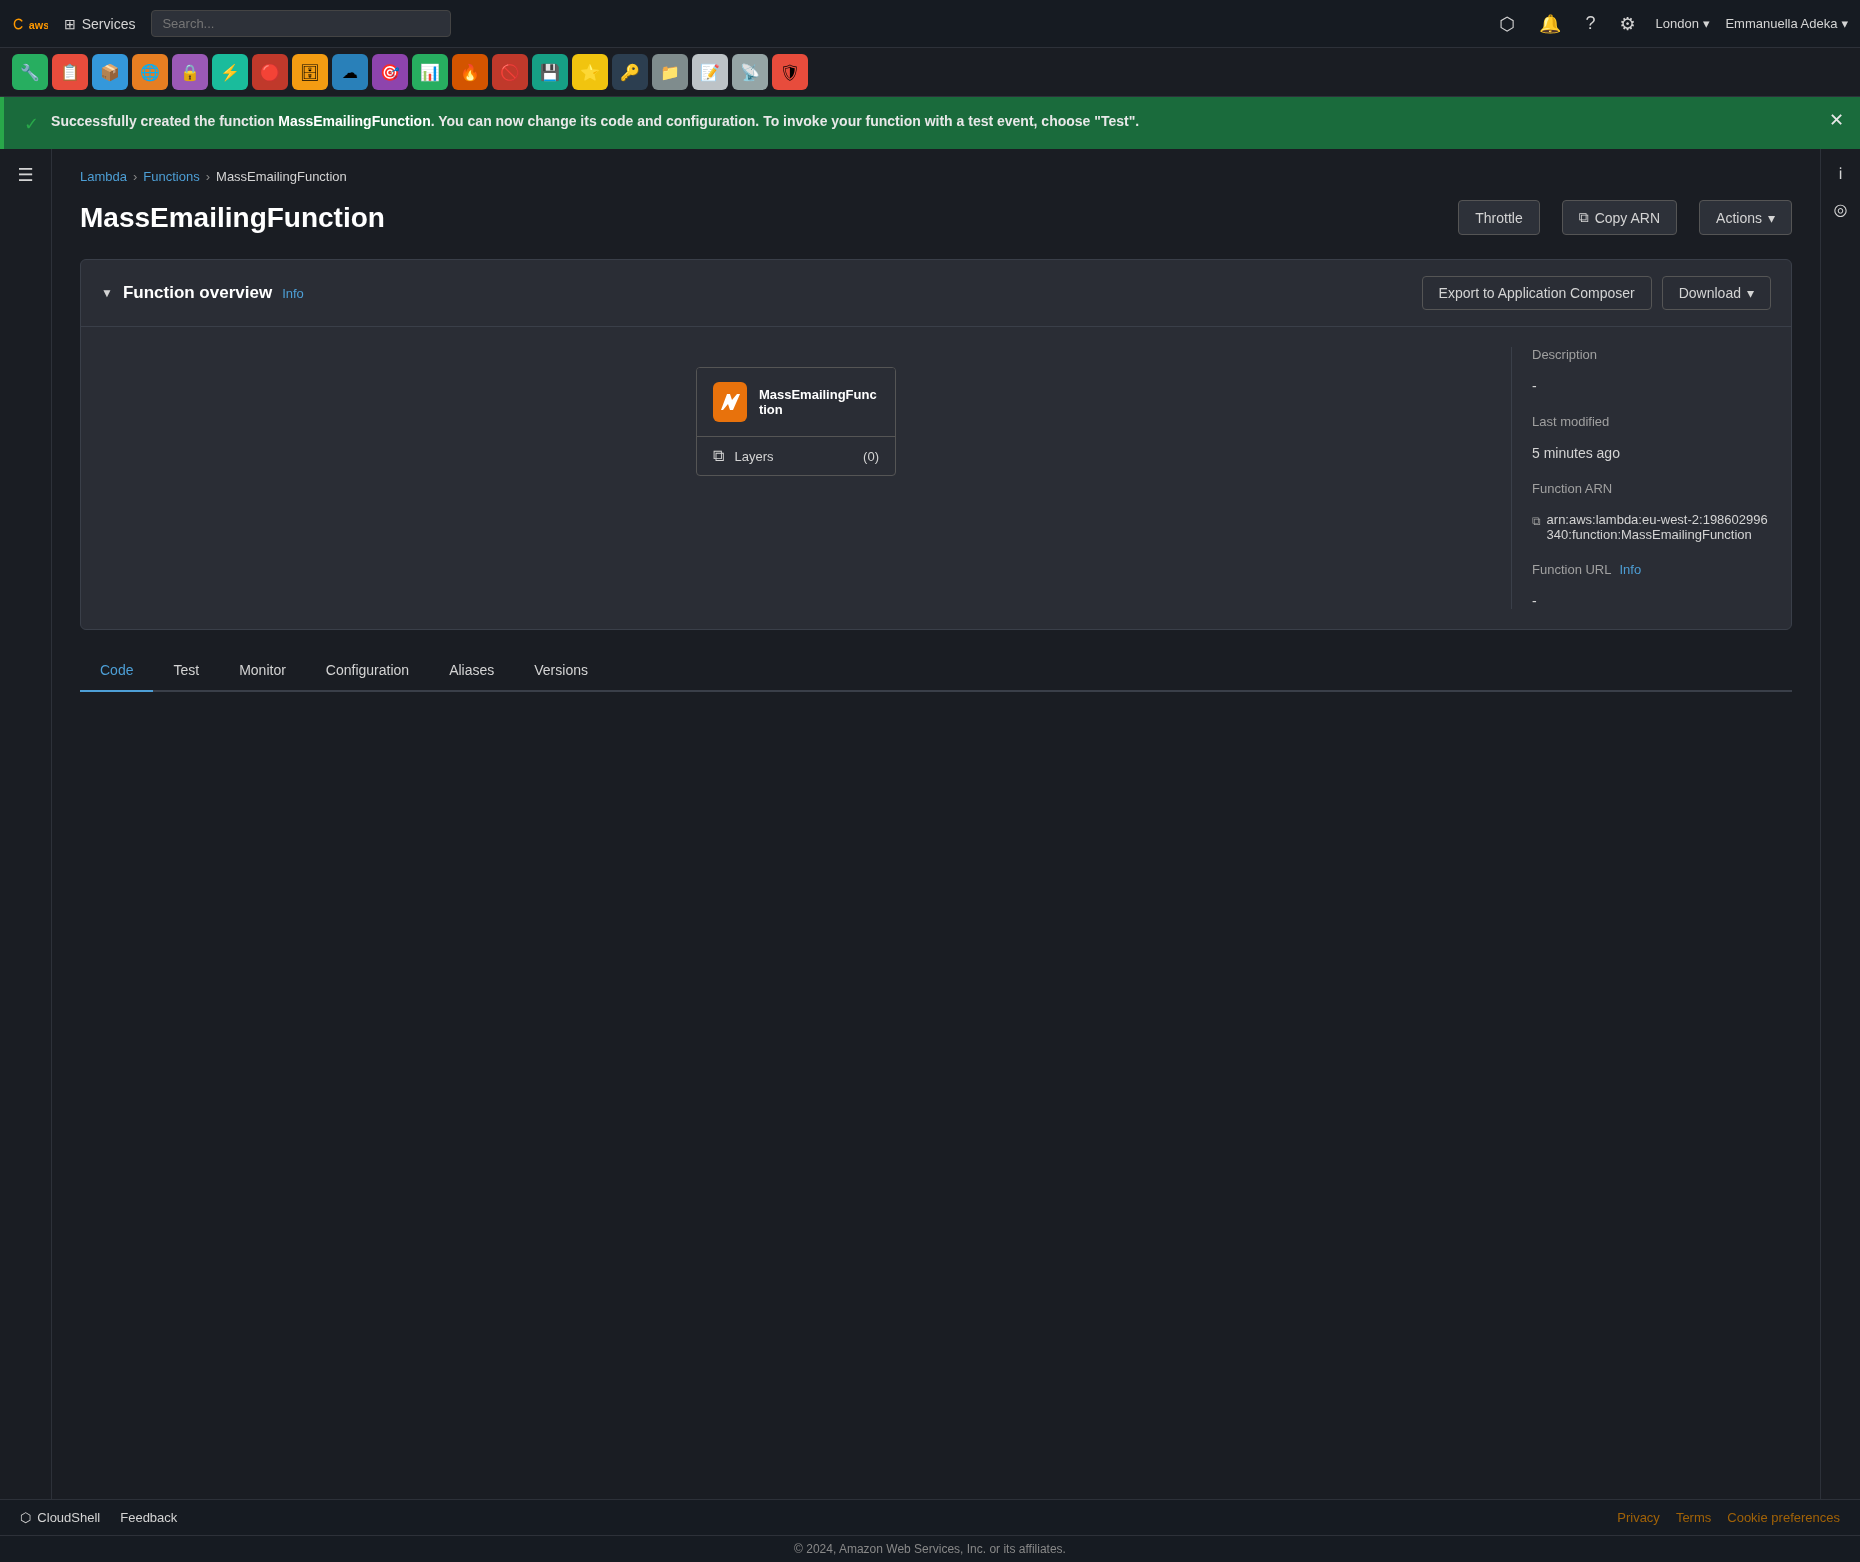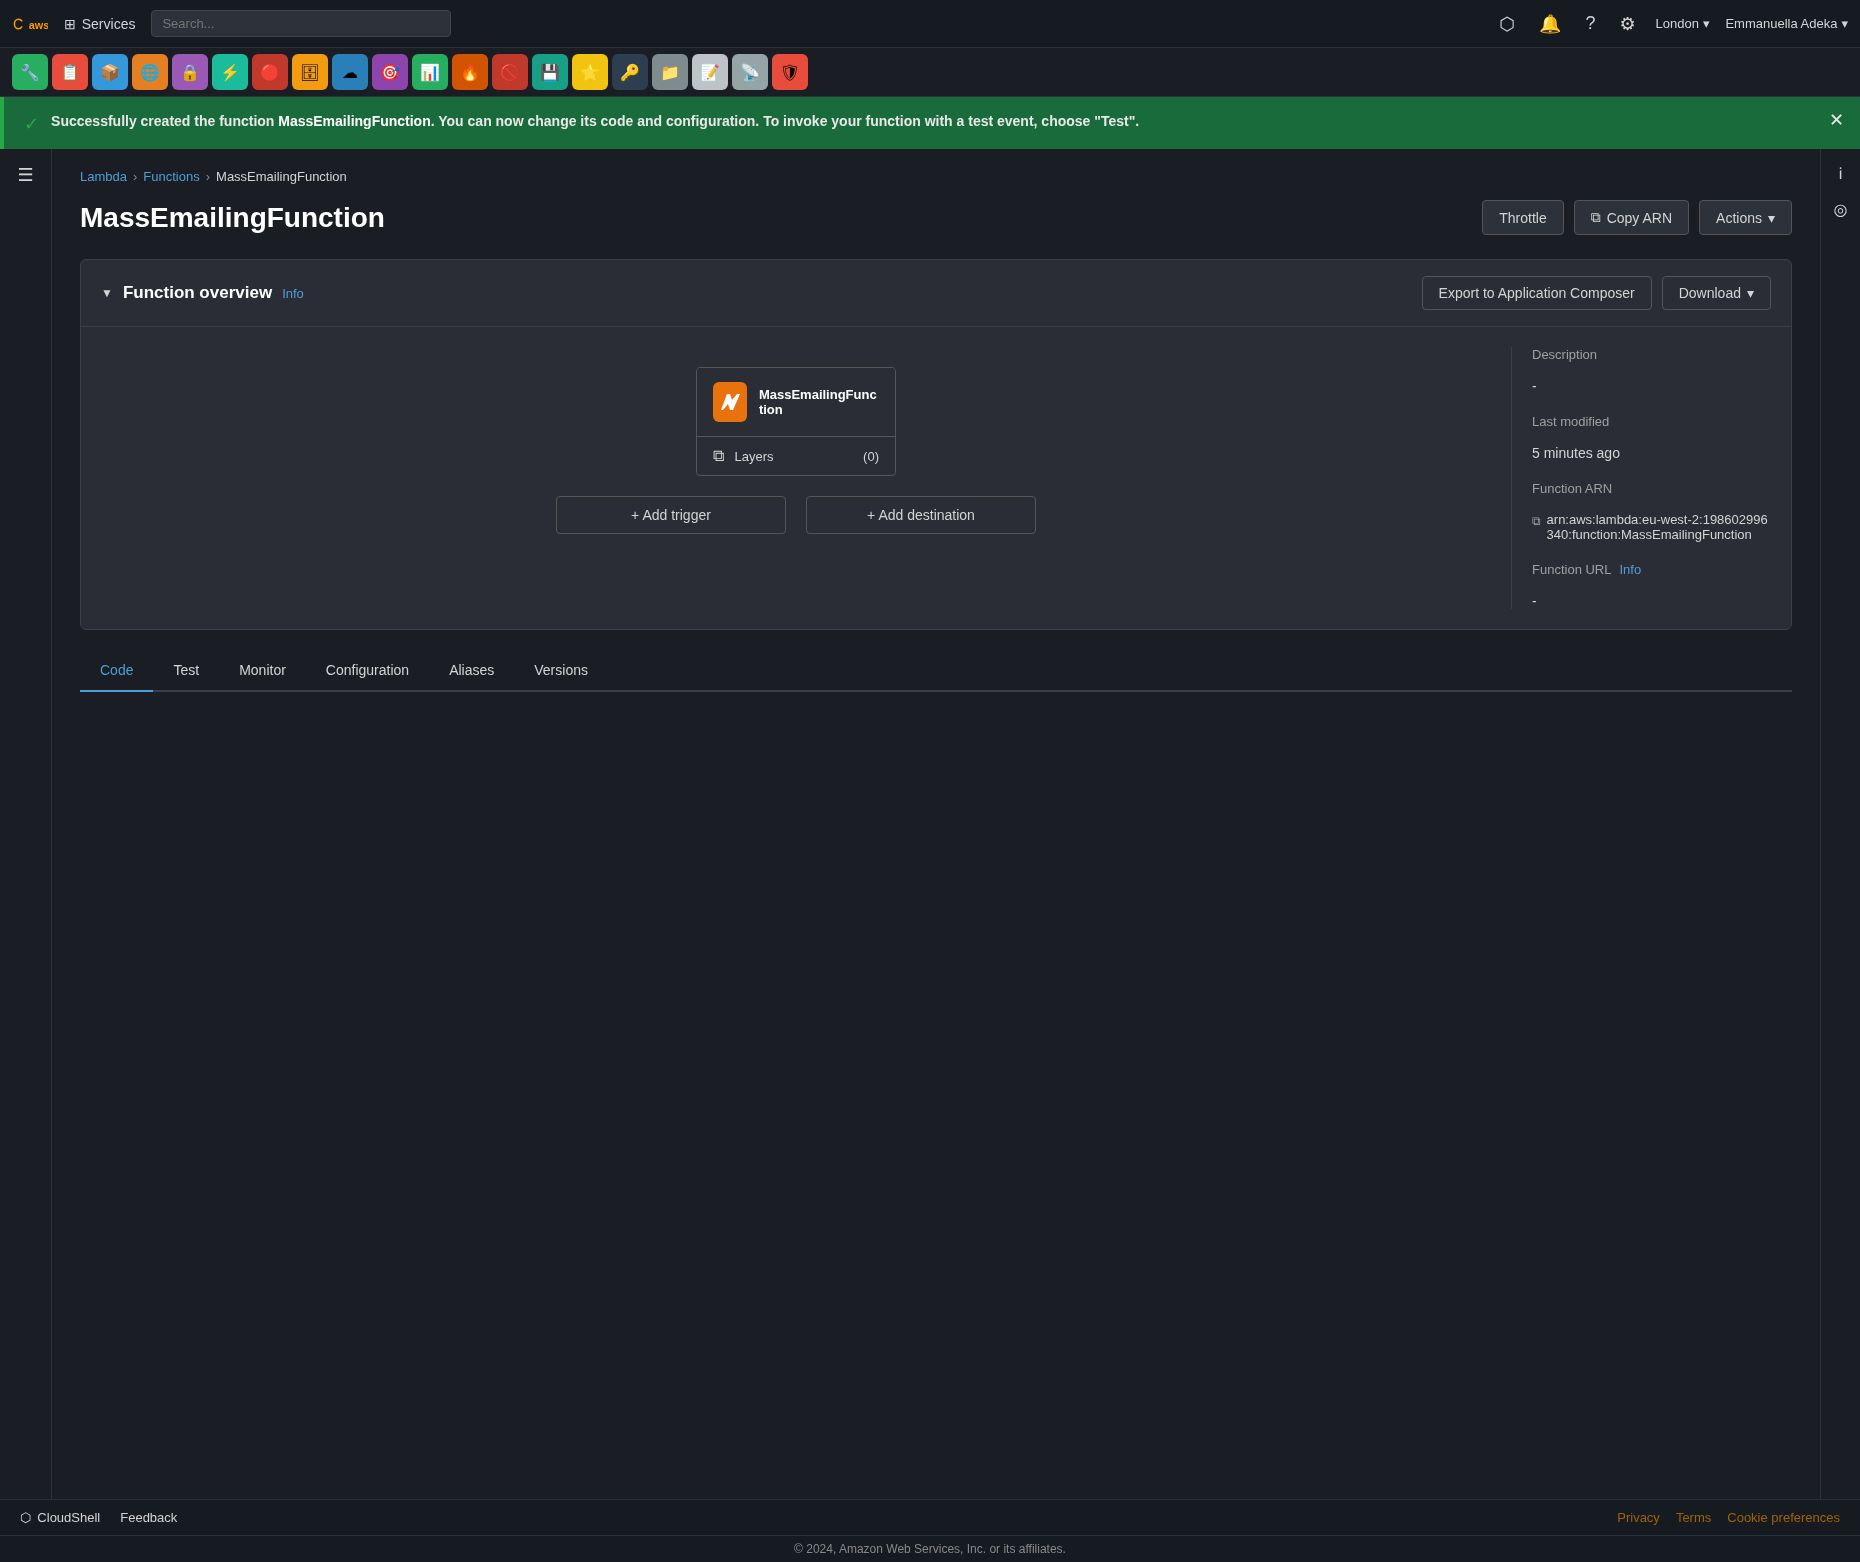--- a/index.html
+++ b/index.html
@@ -205,21 +205,21 @@
       justify-content: space-between;
       margin-bottom: 24px;
     }
     .page-title {
       font-size: 28px;
       font-weight: 700;
       color: #ffffff;
     }
     .page-actions {
       display: flex;
-      gap: 10px;
+      gap: 22px;
     }
     .btn-secondary {
       background: #2d3139;
       border: 1px solid #555;
       color: #d4d4d4;
       padding: 8px 16px;
       border-radius: 4px;
       cursor: pointer;
       font-size: 14px;
       display: flex;
@@ -647,24 +647,20 @@
                 </div>
                 <span class="function-name">MassEmailingFunction</span>
               </div>
               <div class="function-box-footer">
                 <span class="layers-icon">⧉</span>
                 <span>Layers</span>
                 <span class="layers-count">(0)</span>
               </div>
             </div>
 
-            <div class="function-actions-row">
-              <button class="btn-add">+ Add trigger</button>
-              <button class="btn-add">+ Add destination</button>
-            </div>
           </div>
         </div>
 
         <div class="description-panel">
           <div class="desc-field">
             <span class="desc-label">Description</span>
             <span class="desc-value">-</span>
           </div>
           <div class="desc-field">
             <span class="desc-label">Last modified</span>

